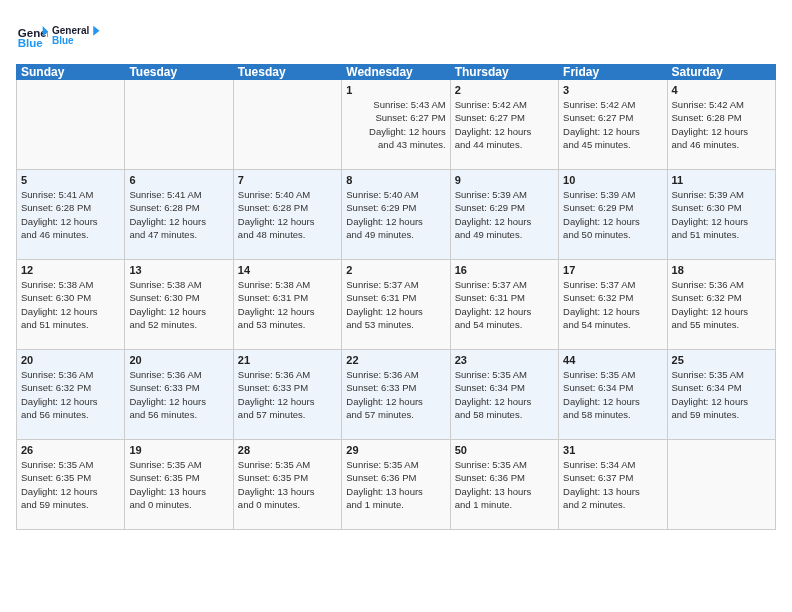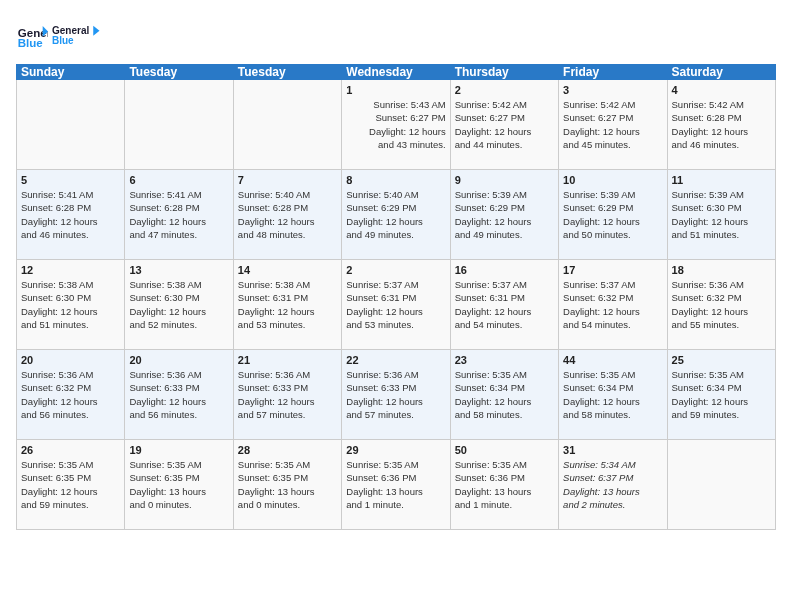--- a/index.html
+++ b/index.html
@@ -342,21 +342,21 @@
         </td>
         <td>
           <span class="day-num">50</span>
           <div class="day-info" style="white-space: pre-line;">Sunrise: 5:35 AM
 Sunset: 6:36 PM
 Daylight: 13 hours
 and 1 minute.</div>
         </td>
         <td>
           <span class="day-num">31</span>
-          <div class="day-info" style="white-space: pre-line; font-style: italic;">Sunrise: 5:34 AM
+          <div class="day-info" style="white-space: pre-line;">Sunrise: 5:34 AM
 Sunset: 6:37 PM
 Daylight: 13 hours
 and 2 minutes.</div>
         </td>
         <td class="empty-cell"></td>
       </tr>
     </tbody>
 </table>
 
 </body></html>

